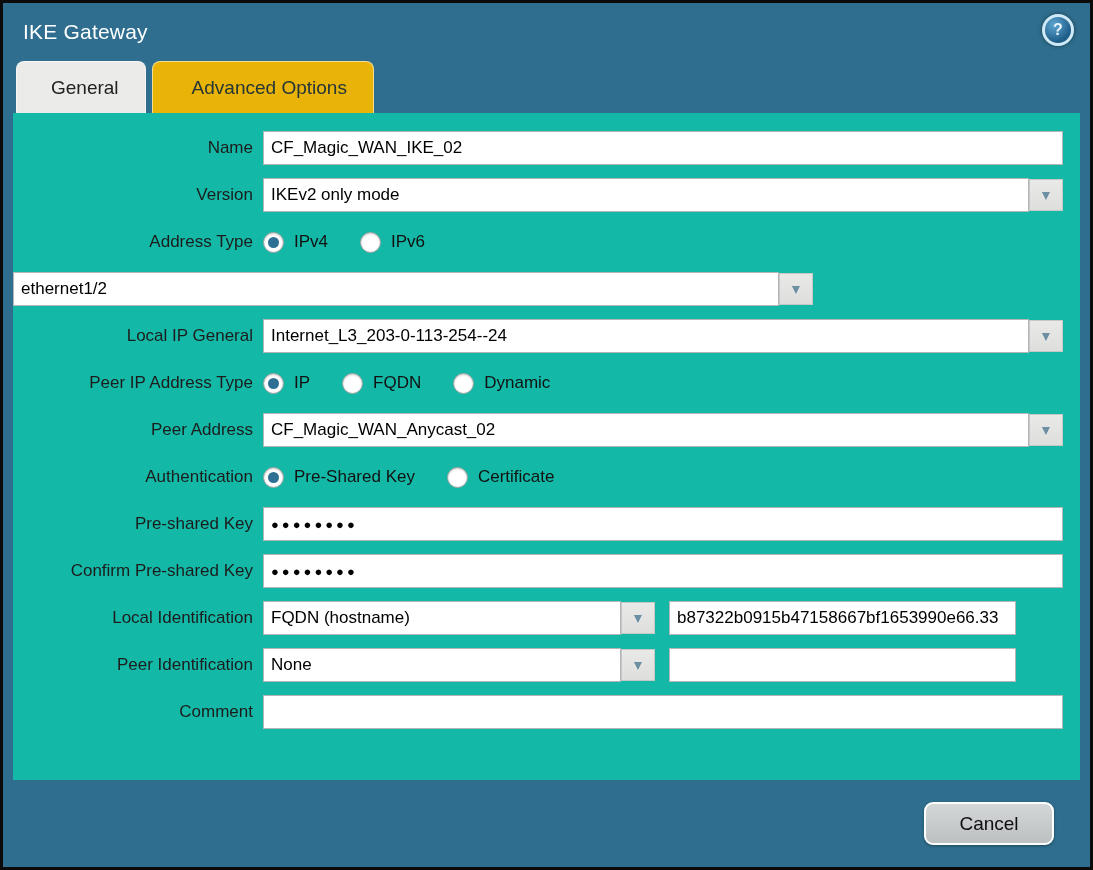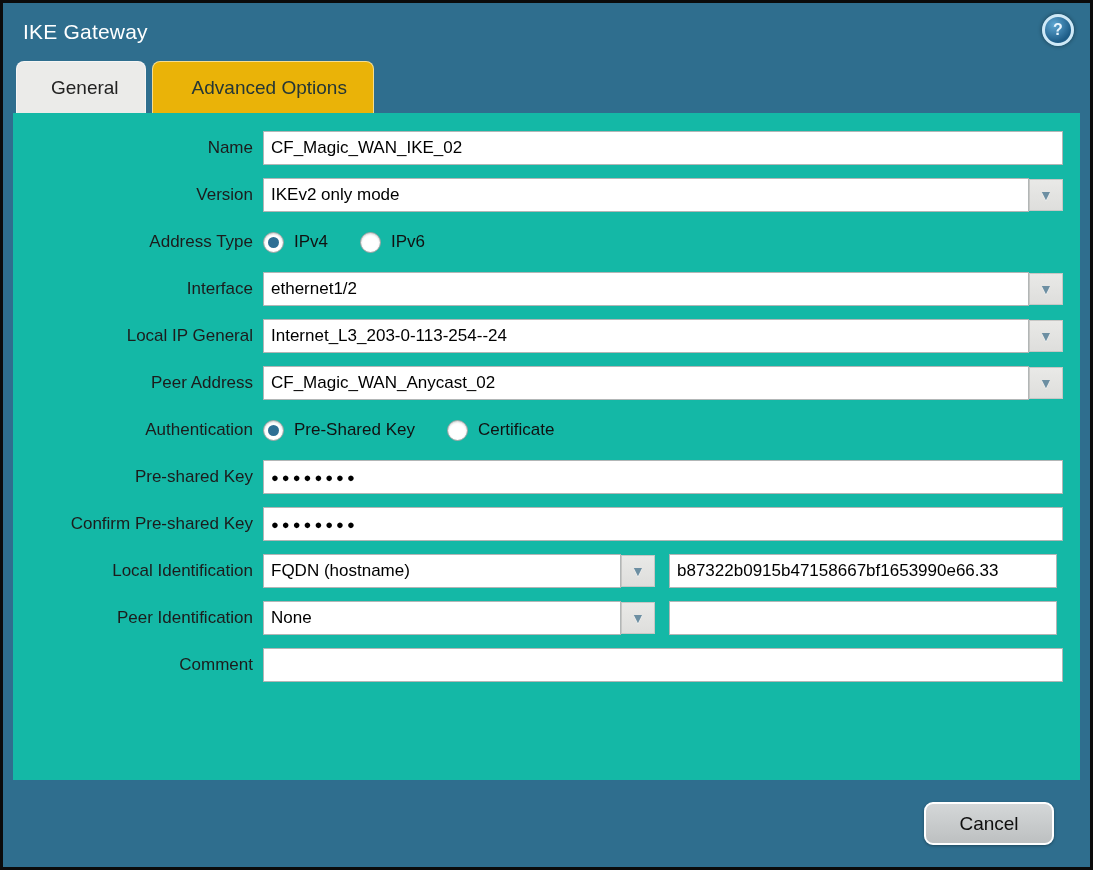--- a/index.html
+++ b/index.html
@@ -53,21 +53,21 @@
   }
   .controls { display: flex; align-items: center; }
   .field {
     height: 32px; background: #fff; border: 1px solid #b2b6b6;
     font-size: 17px; color: #000; padding: 16px 7px;
     font-family: "Liberation Sans", sans-serif; outline: none;
   }
   .field.full { width: 800px; }
   .field.combo-main { width: 766px; }
   .field.id-main { width: 358px; }
-  .field.id-value { width: 388px; margin-left: 14px; }
+  .field.id-value { width: 347px; margin-left: 14px; }
   .field.dots { font-size: 13px; letter-spacing: 3px; font-weight: 700; }
   .dd-btn {
     width: 34px; height: 32px; flex: none;
     background: linear-gradient(#e9e9e7, #dededc);
     border: 1px solid #c7c7c5;
     display: flex; align-items: center; justify-content: center;
     cursor: pointer;
   }
   .dd-btn .arrow { font-size: 14px; color: #6d8fa2; text-shadow: 0 1px 0 rgba(255,255,255,.7); line-height: 1; }
 
@@ -148,39 +148,55 @@
           <span class="radio-label">IPv4</span>
         </span>
         <span class="radio-opt">
           <span class="radio"></span>
           <span class="radio-label">IPv6</span>
         </span>
       </div>
     </div>
 
     <div class="row">
-      <div class="row-label">Interface</div>
       <div class="controls">
         <input class="field combo-main" value="ethernet1/2" style="">
         <div class="dd-btn">
           <span class="arrow">▼</span>
         </div>
       </div>
     </div>
 
     <div class="row">
       <div class="row-label">Local IP General</div>
       <div class="controls">
         <input class="field combo-main" value="Internet_L3_203-0-113-254--24" style="">
         <div class="dd-btn">
           <span class="arrow">▼</span>
         </div>
       </div>
     </div>
 
+    <div class="row">
+      <div class="row-label">Peer IP Address Type</div>
+      <div class="controls">
+        <span class="radio-opt">
+          <span class="radio checked"></span>
+          <span class="radio-label">IP</span>
+        </span>
+        <span class="radio-opt">
+          <span class="radio"></span>
+          <span class="radio-label">FQDN</span>
+        </span>
+        <span class="radio-opt">
+          <span class="radio"></span>
+          <span class="radio-label">Dynamic</span>
+        </span>
+      </div>
+    </div>
 
     <div class="row">
       <div class="row-label">Peer Address</div>
       <div class="controls">
         <input class="field combo-main" value="CF_Magic_WAN_Anycast_02" style="">
         <div class="dd-btn">
           <span class="arrow">▼</span>
         </div>
       </div>
     </div>

